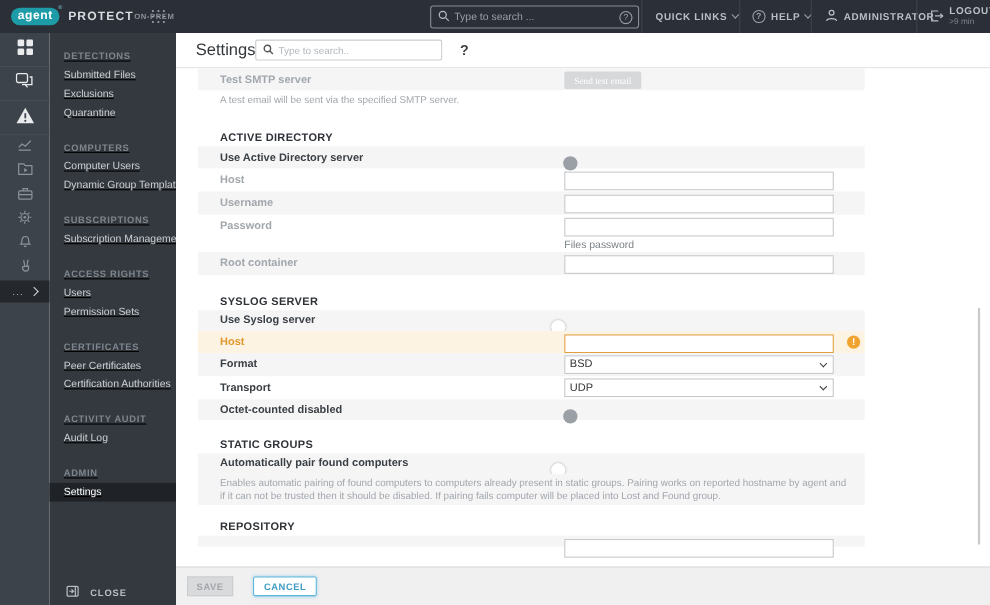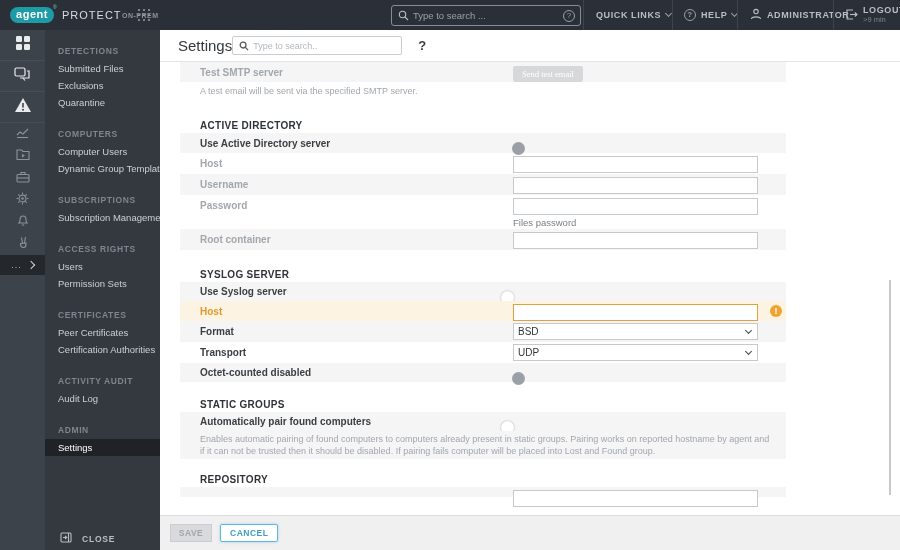--- a/index.html
+++ b/index.html
@@ -5,21 +5,21 @@
   * { margin:0; padding:0; box-sizing:border-box; }
   html,body { width:900px; height:550px; overflow:hidden; background:#fff;
     font-family:"Liberation Sans", sans-serif; }
 
   
   .topbar { position:absolute; left:0; top:0; width:900px; height:30px; background:#2b3038; }
   .logo-chip { position:absolute; left:10px; top:7px; width:44px; height:16px; background:#1d9ba6;
     border-radius:8px; color:#fff; font-weight:bold; font-size:11px; text-align:center; line-height:15px;
     letter-spacing:.5px; }
   .logo-reg { position:absolute; left:53px; top:4px; color:#7fcbd2; font-size:5px; }
-  .logo-product { position:absolute; left:62px; top:9px; color:#d8dbde; font-size:11px; letter-spacing:1px; font-weight:normal; }
+  .logo-product { position:absolute; left:62px; top:9px; color:#d8dbde; font-size:11px; letter-spacing:1px; font-weight:bold; }
   .logo-edition { position:absolute; left:122px; top:12px; color:#8c9298; font-size:7px; letter-spacing:.5px; font-weight:bold; }
   .apps-grid { position:absolute; left:138px; top:9px; width:13px; height:13px;
     display:grid; grid-template-columns:repeat(3,1fr); gap:2px; }
   .apps-grid i { width:2px; height:2px; background:#9aa0a6; border-radius:50%; }
   .tb-search { position:absolute; left:391px; top:5px; width:190px; height:21px; border:1px solid #878d93;
     border-radius:3px; display:flex; align-items:center; background:transparent; }
   .tb-search input { flex:1; background:transparent; border:none; outline:none; color:#c7cbd0;
     font-size:9.5px; font-family:"Liberation Sans",sans-serif; }
   .tb-search input::placeholder { color:#9aa0a6; }
   .circle-q { width:12px; height:12px; border:1px solid #9aa0a6; border-radius:50%; color:#9aa0a6;
@@ -40,21 +40,21 @@
   .rail-cell.small { height:22px; }
   .rail-bright { color:#e9ebed; }
   .rail-dim { color:#8d939a; }
   .rail-more { position:absolute; left:0; top:225px; width:45px; height:20px; background:#24282d;
     display:flex; align-items:center; justify-content:center; gap:6px; color:#aeb3b9; cursor:pointer; }
   .rail-more .dots { font-size:9px; letter-spacing:1px; line-height:6px; }
   .chev-r { width:6px; height:6px; border-right:1.5px solid #cfd3d7; border-bottom:1.5px solid #cfd3d7;
     transform:rotate(-45deg); }
 
   
-  .menu { position:absolute; left:45px; top:30px; width:115px; height:520px; background:#34393f; }
+  .menu { position:absolute; left:45px; top:30px; width:115px; height:520px; background:#34393f;text-decoration:underline; }
   .menu-inner { padding-top:8px; }
   .m-title { padding:8px 0 4px 13px; color:#7f858c; font-size:8.5px; font-weight:bold; letter-spacing:.6px; }
   .m-item { padding:0 0 0 13px; height:17px; line-height:17px; color:#ccd0d4; font-size:9.5px;
     white-space:nowrap; overflow:hidden; cursor:pointer; }
   .m-item.sel { background:#1f2327; color:#fff; }
   .m-gap { height:10px; }
   .close-bar { position:absolute; left:0; bottom:0; width:115px; height:23px; display:flex;
     align-items:center; gap:10px; padding-left:15px; color:#b9bec4; font-size:8.5px; font-weight:bold;
     letter-spacing:.8px; cursor:pointer; }
 
@@ -104,21 +104,21 @@
     border-radius:50%; background:#9aa0a6; }
   .warn-ic { position:absolute; left:590px; width:12px; height:12px; border-radius:50%; background:#f0a32e;
     color:#fff; font-size:9px; font-weight:bold; text-align:center; line-height:12px; }
   .gray-btn { background:#d6d8da; color:#fff; font-size:8.5px; padding:3px 9px; border:none;
     border-radius:2px; font-family:Liberation Serif, serif; cursor:default; }
   .showpw { font-size:9.5px; color:#7a8085; cursor:pointer; }
   .hl-orange { background:#fcf3e3; }
   .scroll-thumb { position:absolute; left:729px; top:218px; width:2px; height:215px; background:#c9c9cb; cursor:grab; }
 
   .footer { position:absolute; left:0; bottom:0; width:740px; height:35px; background:#f0f0f1;
-    border-top:1px solid #dcdcde; display:flex; align-items:center; padding-left:10px; gap:8px; }
+    border-top:1px solid #dcdcde; display:flex; align-items:center; padding-left:10px; gap:18px; }
   .btn-save { width:42px; height:18px; background:#d8dadc; border:1px solid #cbced1; color:#a2a6aa;
     font-size:8.5px; font-weight:bold; letter-spacing:.5px; font-family:"Liberation Sans",sans-serif; cursor:default; }
   .btn-cancel { height:18px; padding:0 9px; background:#fff; border:1px solid #62b8dc; color:#3e9dc4;
     font-size:8.5px; font-weight:bold; letter-spacing:.5px; border-radius:2px;
     box-shadow:0 0 3px rgba(98,184,220,.55); font-family:"Liberation Sans",sans-serif; cursor:pointer; }
 </style>
 </head>
 <body>
 
 <div class="topbar">

